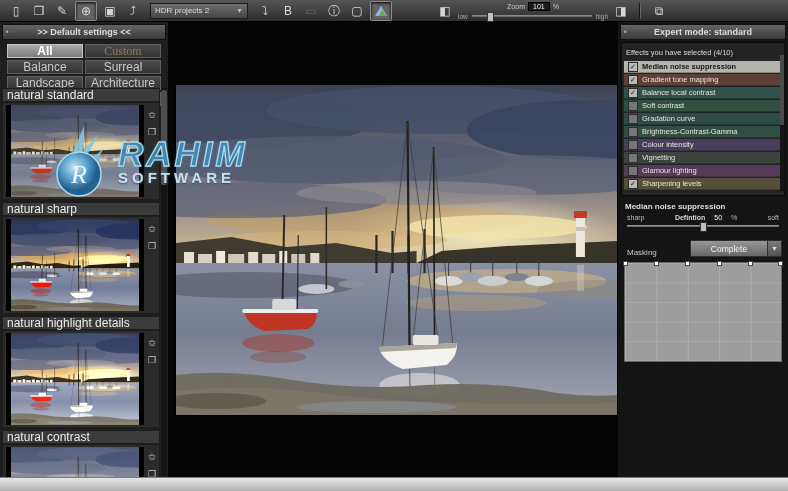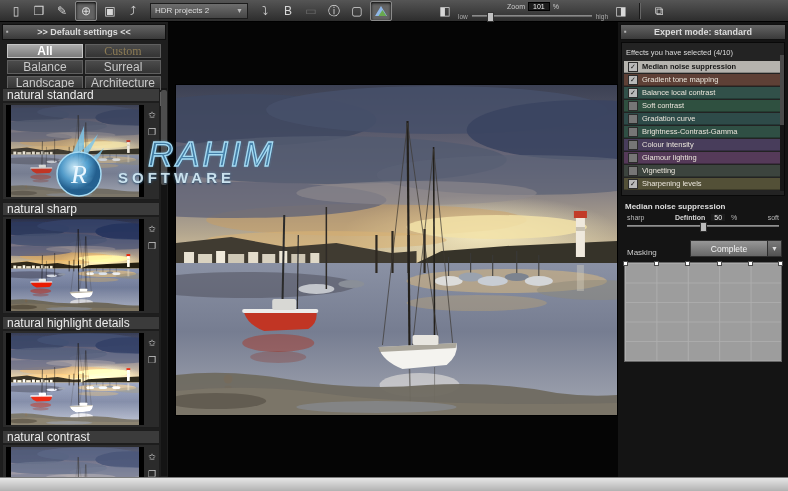--- a/index.html
+++ b/index.html
@@ -97,23 +97,23 @@
   .gridpt{position:absolute;top:-2px;width:5px;height:5px;background:#fff;border:1px solid #4a4a4a;box-sizing:border-box;}
 
   
   #statusbar{position:absolute;left:0;right:0;bottom:0;height:13px;
     background:linear-gradient(#e6e6e6,#b2b2b2);border-top:1px solid #7d7d7d;}
 
   
   #watermark{position:absolute;left:46px;top:124px;z-index:40;pointer-events:none;
     display:flex;align-items:center;}
   .wm-text{margin-left:2px;}
-  .wm-title{font-size:35px;font-weight:normal;font-style:italic;letter-spacing:3px;line-height:1;
+  .wm-title{font-size:35px;font-weight:bold;font-style:italic;letter-spacing:3px;line-height:1;
     color:rgba(47,110,158,0.45);-webkit-text-stroke:1.3px #a6dcf4;
-    text-shadow:0 0 3px rgba(120,200,240,.7),1px 1px 0 rgba(30,70,110,.6);margin-left:30px;}
+    text-shadow:0 0 3px rgba(120,200,240,.7),1px 1px 0 rgba(30,70,110,.6);}
   .wm-subtitle{font-size:15px;letter-spacing:4px;color:#d3ecf8;opacity:.92;margin-top:-2px;
     text-shadow:0 1px 2px rgba(10,40,70,.8),0 0 3px rgba(150,210,245,.6);font-weight:bold;}
 </style>
 </head>
 <body>
 
 <div id="app">
 
   <div id="toolbar">
     <div id="tb-left" style="display: flex; gap: 3px; align-items: center;">
@@ -768,27 +768,27 @@
             <span>Gradation curve</span>
           </div>
           <div class="effect-row" style="background: rgb(47, 79, 68);">
             <div class="cb off"></div>
             <span>Brightness-Contrast-Gamma</span>
           </div>
           <div class="effect-row" style="background: rgb(72, 61, 91);">
             <div class="cb off"></div>
             <span>Colour intensity</span>
           </div>
+          <div class="effect-row" style="background: rgb(60, 68, 62);">
+            <div class="cb off"></div>
+            <span>Vignetting</span>
+          </div>
           <div class="effect-row" style="background: rgb(85, 58, 89);">
             <div class="cb off"></div>
             <span>Glamour lighting</span>
-          </div>
-          <div class="effect-row" style="background: rgb(60, 68, 62);">
-            <div class="cb off"></div>
-            <span>Vignetting</span>
           </div>
           <div class="effect-row" style="background: rgb(83, 80, 55);">
             <div class="cb">✓</div>
             <span>Sharpening levels</span>
           </div>
         </div>
       <div class="rp-scroll">
         <div class="rp-thumb"></div>
       </div>
     </div>

